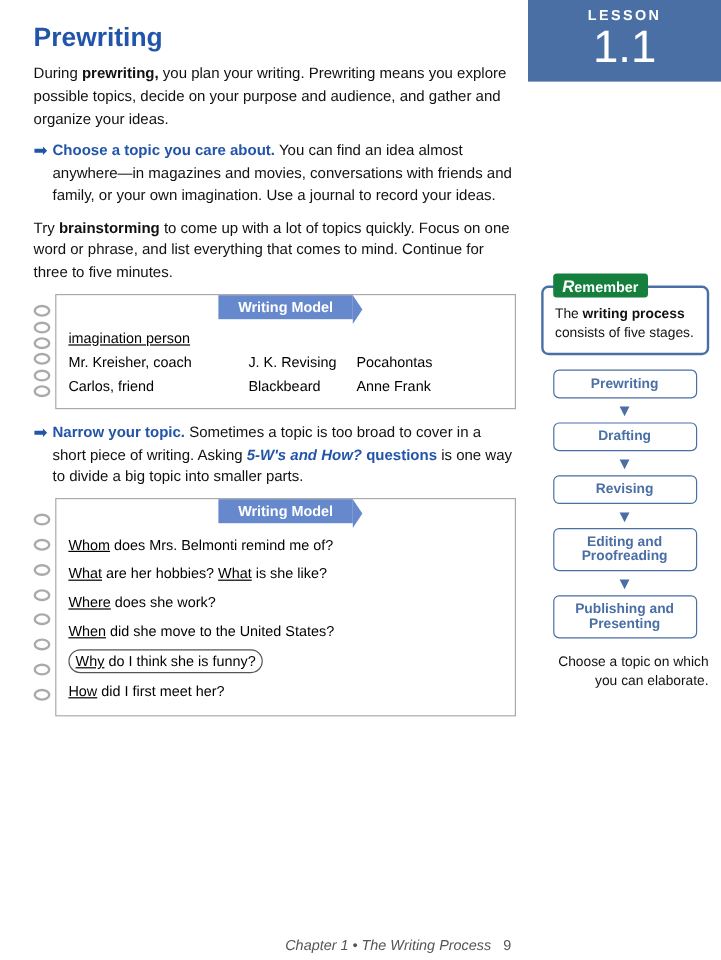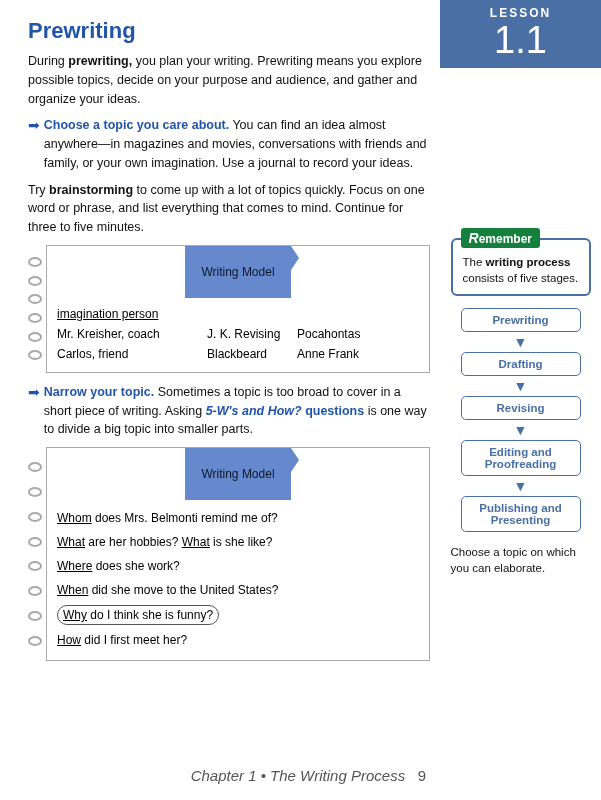--- a/index.html
+++ b/index.html
@@ -127,24 +127,24 @@
       padding: 0 8px 8px 8px;
       background: #fff;
     }
     .writing-model-header-wrap {
       text-align: center;
       margin-bottom: 6px;
     }
     .wm-header-box {
       display: inline-block;
       background: #6688cc;
-      color: #0f172a;
-      font-size: 12px;
-      font-weight: normal;
-      padding: 19px 16px;
+      color: #ffffff;
+      font-size: 12px;
+      font-weight: bold;
+      padding: 3px 16px;
       position: relative;
     }
     .wm-header-box::after {
       content: '';
       position: absolute;
       right: -8px;
       top: 0;
       width: 0;
       height: 0;
       border-top: 12px solid transparent;
@@ -232,30 +232,30 @@
       font-size: 14px;
       line-height: 1;
       margin: 1px 0;
     }
 
     .sidebar-note {
       font-size: 11.5px;
       color: #111;
       margin: 10px 8px;
       line-height: 1.4;
-      text-align: left;
+      text-align: right;
       width: 140px;
     }
 
     
     .footer {
       position: absolute;
-      bottom: 16px;
+      bottom: 5px;
       right: 14px;
-      font-size: 15px;
+      font-size: 12px;
       color: #555;
     }
     .footer-italic {
       font-style: italic;
     }
 
     
     .wm-line {
       font-size: 12px;
       padding: 3px 2px;

